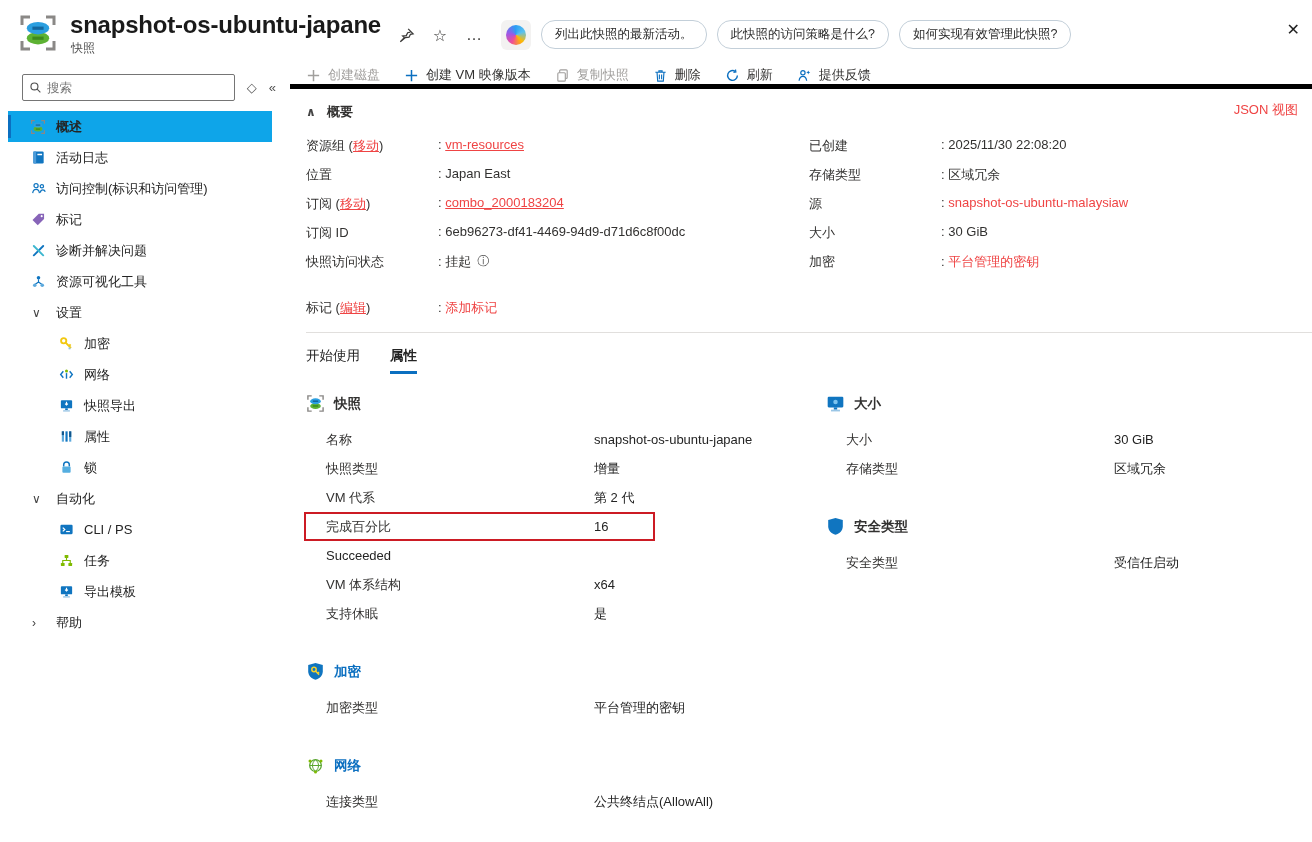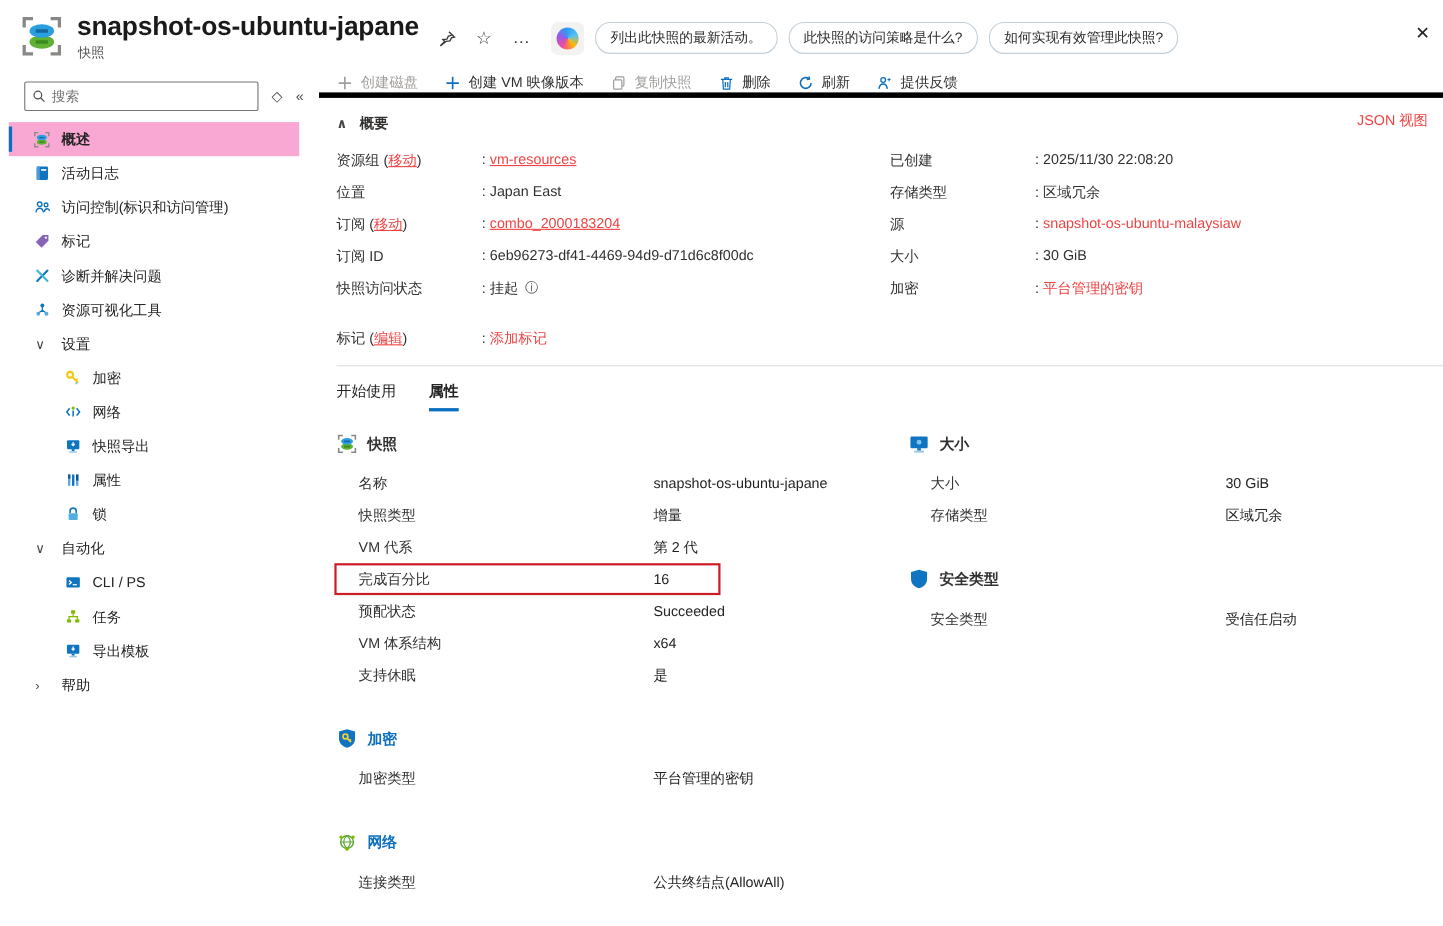--- a/index.html
+++ b/index.html
@@ -29,21 +29,21 @@
 
   
   .sidebar { width:290px; flex:0 0 290px; padding-top:8px; }
   .search-row { display:flex; align-items:center; padding:0 14px 8px 22px; gap:12px; }
   .search-box { flex:1; height:27px; border:1px solid #757575; border-radius:2px; display:flex; align-items:center; padding:0 6px; background:#fff; }
   .search-box svg { flex:0 0 13px; margin-right:5px; }
   .search-box input { border:none; outline:none; width:100%; font-size:12.5px; font-family:inherit; color:#0c4a6e; }
   .mini-act { color:#4f4f4f; font-size:13px; cursor:pointer; }
   .nav { padding:2px 18px 0 8px; }
   .nav-item { height:31px; display:flex; align-items:center; padding-left:22px; gap:10px; cursor:pointer; position:relative; font-size:13px; color:#242424; }
-  .nav-item.sel { background:#f9a8d4; font-weight:700; }
+  .nav-item.sel { background:#0ea5e9; font-weight:700; }
   .nav-item.sel::before { content:""; position:absolute; left:0; top:4px; bottom:4px; width:3px; background:#0b6fc0; }
   .nav-item.indent { padding-left:50px; }
   .nav-item .nico { width:16px; height:16px; flex:0 0 16px; display:flex; align-items:center; justify-content:center; }
   .nav-group { height:31px; display:flex; align-items:center; padding-left:24px; gap:12px; cursor:pointer; font-size:13px; color:#242424; }
   .chev { color:#444; font-size:12px; width:12px; display:inline-block; }
 
   
   .main { flex:1; display:flex; flex-direction:column; min-width:0; }
   .toolbar { height:38px; display:flex; align-items:flex-end; gap:24px; padding-left:16px; border-bottom:5px solid #000000; }
   .tb { display:flex; align-items:center; gap:7px; background:none; border:none; font-size:13px; font-family:inherit; color:#323130; cursor:pointer; padding:0; }
@@ -445,21 +445,20 @@
               </div>
               <div class="p-row">
                 <span class="p-lbl">VM 代系</span>
                 <span class="p-val">第 2 代</span>
               </div>
               <div class="p-row hl">
                 <span class="p-lbl">完成百分比</span>
                 <span class="p-val">16</span>
               </div>
               <div class="p-row">
-                <span class="p-lbl">预配状态</span>
                 <span class="p-val">Succeeded</span>
               </div>
               <div class="p-row">
                 <span class="p-lbl">VM 体系结构</span>
                 <span class="p-val">x64</span>
               </div>
               <div class="p-row">
                 <span class="p-lbl">支持休眠</span>
                 <span class="p-val">是</span>
               </div>

